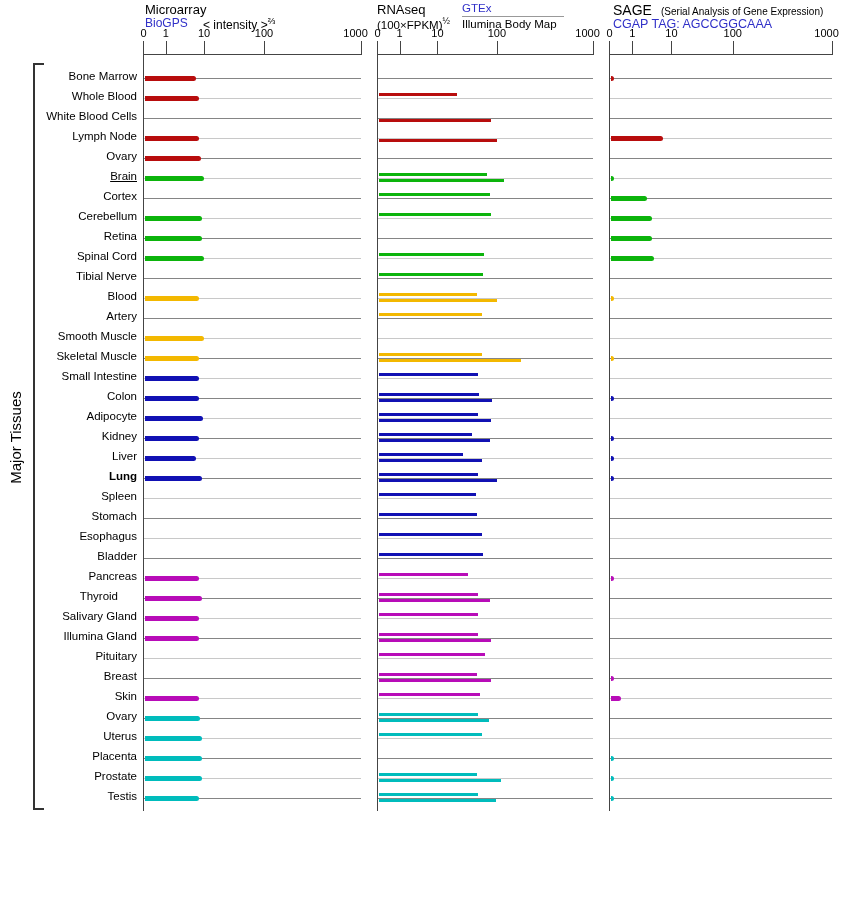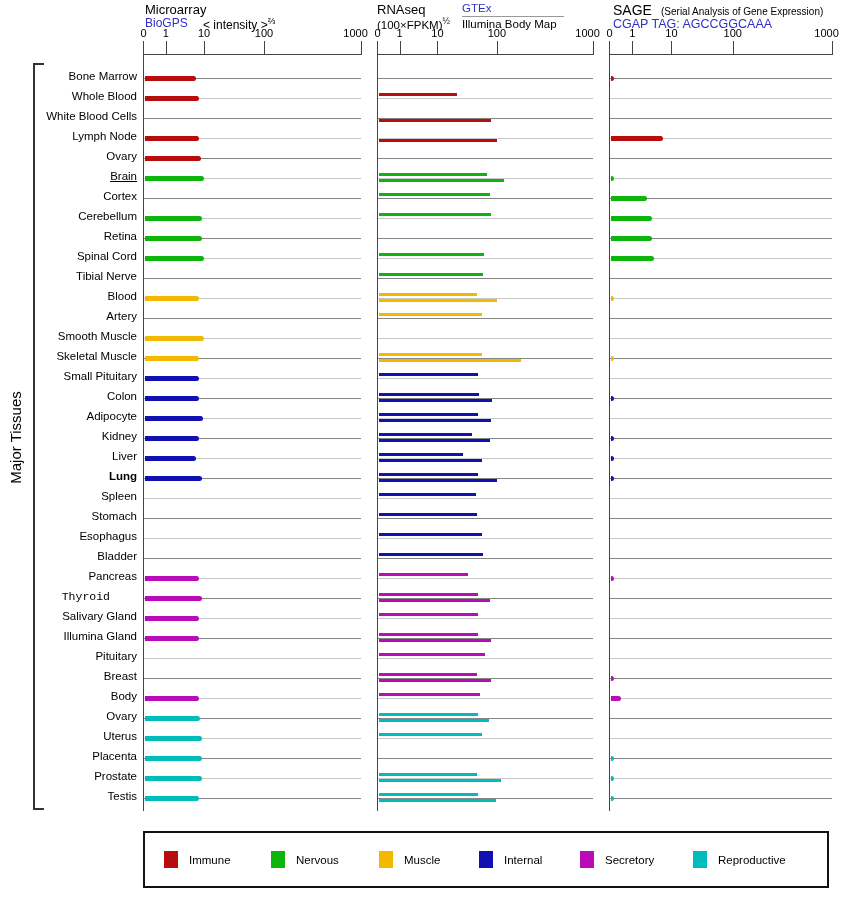--- a/index.html
+++ b/index.html
@@ -39,34 +39,20 @@
   <div class="h-title" style="left:613px;font-size:14px;">SAGE</div>
   <div class="h-sub" style="left:661px;top:6px;">(Serial Analysis of Gene Expression)</div>
   <a class="h-link" style="left:613px;top:17px;font-size:12.5px;">CGAP TAG: AGCCGGCAAA</a>
 
   <div class="vtitle" style="left:-85px;top:429px;width:200px;transform:rotate(-90deg);">Major Tissues</div>
 
   <div style="left:33px;top:63px;width:2px;height:747px;background:#333;"></div>
   <div style="left:33px;top:63px;width:11px;height:2px;background:#333;"></div>
   <div style="left:33px;top:808px;width:11px;height:2px;background:#333;"></div>
 
-  <div class="legend-box" style="left:143px;top:831px;width:682px;height:53px;" id="legend-box">
-      <div style="position: absolute; left: 19px; top: 18px; width: 14px; height: 17px; background: rgb(184, 13, 13);"></div>
-      <div class="legend-label" style="position: absolute; left: 44px; top: 21px;">Immune</div>
-      <div style="position: absolute; left: 126px; top: 18px; width: 14px; height: 17px; background: rgb(12, 180, 12);"></div>
-      <div class="legend-label" style="position: absolute; left: 151px; top: 21px;">Nervous</div>
-      <div style="position: absolute; left: 234px; top: 18px; width: 14px; height: 17px; background: rgb(243, 184, 0);"></div>
-      <div class="legend-label" style="position: absolute; left: 259px; top: 21px;">Muscle</div>
-      <div style="position: absolute; left: 334px; top: 18px; width: 14px; height: 17px; background: rgb(17, 17, 179);"></div>
-      <div class="legend-label" style="position: absolute; left: 359px; top: 21px;">Internal</div>
-      <div style="position: absolute; left: 435px; top: 18px; width: 14px; height: 17px; background: rgb(184, 12, 184);"></div>
-      <div class="legend-label" style="position: absolute; left: 460px; top: 21px;">Secretory</div>
-      <div style="position: absolute; left: 548px; top: 18px; width: 14px; height: 17px; background: rgb(0, 188, 188);"></div>
-      <div class="legend-label" style="position: absolute; left: 573px; top: 21px;">Reproductive</div>
-    </div>
 <div style="left: 143px; top: 54px; width: 219px; height: 1px; background: rgb(68, 68, 68);"></div>
     <div style="left: 143px; top: 41px; width: 1px; height: 13px; background: rgb(68, 68, 68);"></div>
     <div class="tick-label" style="left: 143px; top: 27px; transform: translateX(-40%);">0</div>
     <div style="left: 165.89px; top: 41px; width: 1px; height: 13px; background: rgb(68, 68, 68);"></div>
     <div class="tick-label" style="left: 165.89px; top: 27px; transform: translateX(-50%);">1</div>
     <div style="left: 204.04px; top: 41px; width: 1px; height: 13px; background: rgb(68, 68, 68);"></div>
     <div class="tick-label" style="left: 204.04px; top: 27px; transform: translateX(-50%);">10</div>
     <div style="left: 263.99px; top: 41px; width: 1px; height: 13px; background: rgb(68, 68, 68);"></div>
     <div class="tick-label" style="left: 263.99px; top: 27px; transform: translateX(-50%);">100</div>
     <div style="left: 361px; top: 41px; width: 1px; height: 13px; background: rgb(68, 68, 68);"></div>
@@ -183,21 +169,21 @@
     <div style="left: 610px; top: 338px; width: 222px; height: 1px; background: rgb(200, 200, 200);"></div>
     <div style="left: 145px; top: 336px; width: 59.04px; height: 5px; background: rgb(243, 184, 0); border-radius: 0px 3px 3px 0px;"></div>
     <div class="tlabel" style="left: 0px; top: 350px; width: 137px;">Skeletal Muscle</div>
     <div style="left: 144px; top: 358px; width: 217px; height: 1px; background: rgb(133, 133, 133);"></div>
     <div style="left: 378px; top: 358px; width: 215px; height: 1px; background: rgb(133, 133, 133);"></div>
     <div style="left: 610px; top: 358px; width: 222px; height: 1px; background: rgb(133, 133, 133);"></div>
     <div style="left: 145px; top: 356px; width: 53.8258px; height: 5px; background: rgb(243, 184, 0); border-radius: 0px 3px 3px 0px;"></div>
     <div style="left: 379px; top: 353px; width: 102.922px; height: 3px; background: rgb(243, 184, 0);"></div>
     <div style="left: 379px; top: 359px; width: 141.95px; height: 3px; background: rgb(243, 184, 0);"></div>
     <div style="left: 611px; top: 356px; width: 2.5px; height: 5px; background: rgb(243, 184, 0); border-radius: 0px 3px 3px 0px;"></div>
-    <div class="tlabel" style="left: 0px; top: 370px; width: 137px;">Small Pituitary</div>
+    <div class="tlabel" style="left: 0px; top: 370px; width: 137px;">Small Intestine</div>
     <div style="left: 144px; top: 378px; width: 217px; height: 1px; background: rgb(200, 200, 200);"></div>
     <div style="left: 378px; top: 378px; width: 215px; height: 1px; background: rgb(200, 200, 200);"></div>
     <div style="left: 610px; top: 378px; width: 222px; height: 1px; background: rgb(200, 200, 200);"></div>
     <div style="left: 145px; top: 376px; width: 53.8258px; height: 5px; background: rgb(17, 17, 179); border-radius: 0px 3px 3px 0px;"></div>
     <div style="left: 379px; top: 373px; width: 98.9457px; height: 3px; background: rgb(17, 17, 179);"></div>
     <div class="tlabel" style="left: 0px; top: 390px; width: 137px;">Colon</div>
     <div style="left: 144px; top: 398px; width: 217px; height: 1px; background: rgb(133, 133, 133);"></div>
     <div style="left: 378px; top: 398px; width: 215px; height: 1px; background: rgb(133, 133, 133);"></div>
     <div style="left: 610px; top: 398px; width: 222px; height: 1px; background: rgb(133, 133, 133);"></div>
     <div style="left: 145px; top: 396px; width: 53.8258px; height: 5px; background: rgb(17, 17, 179); border-radius: 0px 3px 3px 0px;"></div>
@@ -255,21 +241,21 @@
     <div style="left: 378px; top: 558px; width: 215px; height: 1px; background: rgb(133, 133, 133);"></div>
     <div style="left: 610px; top: 558px; width: 222px; height: 1px; background: rgb(133, 133, 133);"></div>
     <div style="left: 379px; top: 553px; width: 103.828px; height: 3px; background: rgb(17, 17, 179);"></div>
     <div class="tlabel" style="left: 0px; top: 570px; width: 137px;">Pancreas</div>
     <div style="left: 144px; top: 578px; width: 217px; height: 1px; background: rgb(200, 200, 200);"></div>
     <div style="left: 378px; top: 578px; width: 215px; height: 1px; background: rgb(200, 200, 200);"></div>
     <div style="left: 610px; top: 578px; width: 222px; height: 1px; background: rgb(200, 200, 200);"></div>
     <div style="left: 145px; top: 576px; width: 53.8258px; height: 5px; background: rgb(184, 12, 184); border-radius: 0px 3px 3px 0px;"></div>
     <div style="left: 379px; top: 573px; width: 89.2797px; height: 3px; background: rgb(184, 12, 184);"></div>
     <div style="left: 611px; top: 576px; width: 2.5px; height: 5px; background: rgb(184, 12, 184); border-radius: 0px 3px 3px 0px;"></div>
-    <div class="tlabel" style="left: 0px; top: 590px; width: 110px; font-family: Liberation Mono, monospace;">Thyroid</div>
+    <div class="tlabel" style="left: 8px; top: 590px; width: 110px;">Thyroid</div>
     <div style="left: 144px; top: 598px; width: 217px; height: 1px; background: rgb(133, 133, 133);"></div>
     <div style="left: 378px; top: 598px; width: 215px; height: 1px; background: rgb(133, 133, 133);"></div>
     <div style="left: 610px; top: 598px; width: 222px; height: 1px; background: rgb(133, 133, 133);"></div>
     <div style="left: 145px; top: 596px; width: 56.5411px; height: 5px; background: rgb(184, 12, 184); border-radius: 0px 3px 3px 0px;"></div>
     <div style="left: 379px; top: 593px; width: 98.9457px; height: 3px; background: rgb(184, 12, 184);"></div>
     <div style="left: 379px; top: 599px; width: 111.47px; height: 3px; background: rgb(184, 12, 184);"></div>
     <div class="tlabel" style="left: 0px; top: 610px; width: 137px;">Salivary Gland</div>
     <div style="left: 144px; top: 618px; width: 217px; height: 1px; background: rgb(200, 200, 200);"></div>
     <div style="left: 378px; top: 618px; width: 215px; height: 1px; background: rgb(200, 200, 200);"></div>
     <div style="left: 610px; top: 618px; width: 222px; height: 1px; background: rgb(200, 200, 200);"></div>
@@ -287,21 +273,21 @@
     <div style="left: 378px; top: 658px; width: 215px; height: 1px; background: rgb(200, 200, 200);"></div>
     <div style="left: 610px; top: 658px; width: 222px; height: 1px; background: rgb(200, 200, 200);"></div>
     <div style="left: 379px; top: 653px; width: 105.548px; height: 3px; background: rgb(184, 12, 184);"></div>
     <div class="tlabel" style="left: 0px; top: 670px; width: 137px;">Breast</div>
     <div style="left: 144px; top: 678px; width: 217px; height: 1px; background: rgb(133, 133, 133);"></div>
     <div style="left: 378px; top: 678px; width: 215px; height: 1px; background: rgb(133, 133, 133);"></div>
     <div style="left: 610px; top: 678px; width: 222px; height: 1px; background: rgb(133, 133, 133);"></div>
     <div style="left: 379px; top: 673px; width: 97.8478px; height: 3px; background: rgb(184, 12, 184);"></div>
     <div style="left: 379px; top: 679px; width: 111.799px; height: 3px; background: rgb(184, 12, 184);"></div>
     <div style="left: 611px; top: 676px; width: 2.5px; height: 5px; background: rgb(184, 12, 184); border-radius: 0px 3px 3px 0px;"></div>
-    <div class="tlabel" style="left: 0px; top: 690px; width: 137px;">Body</div>
+    <div class="tlabel" style="left: 0px; top: 690px; width: 137px;">Skin</div>
     <div style="left: 144px; top: 698px; width: 217px; height: 1px; background: rgb(200, 200, 200);"></div>
     <div style="left: 378px; top: 698px; width: 215px; height: 1px; background: rgb(200, 200, 200);"></div>
     <div style="left: 610px; top: 698px; width: 222px; height: 1px; background: rgb(200, 200, 200);"></div>
     <div style="left: 145px; top: 696px; width: 53.8258px; height: 5px; background: rgb(184, 12, 184); border-radius: 0px 3px 3px 0px;"></div>
     <div style="left: 379px; top: 693px; width: 100.51px; height: 3px; background: rgb(184, 12, 184);"></div>
     <div style="left: 611px; top: 696px; width: 9.7075px; height: 5px; background: rgb(184, 12, 184); border-radius: 0px 3px 3px 0px;"></div>
     <div class="tlabel" style="left: 0px; top: 710px; width: 137px;">Ovary</div>
     <div style="left: 144px; top: 718px; width: 217px; height: 1px; background: rgb(133, 133, 133);"></div>
     <div style="left: 378px; top: 718px; width: 215px; height: 1px; background: rgb(133, 133, 133);"></div>
     <div style="left: 610px; top: 718px; width: 222px; height: 1px; background: rgb(133, 133, 133);"></div>

